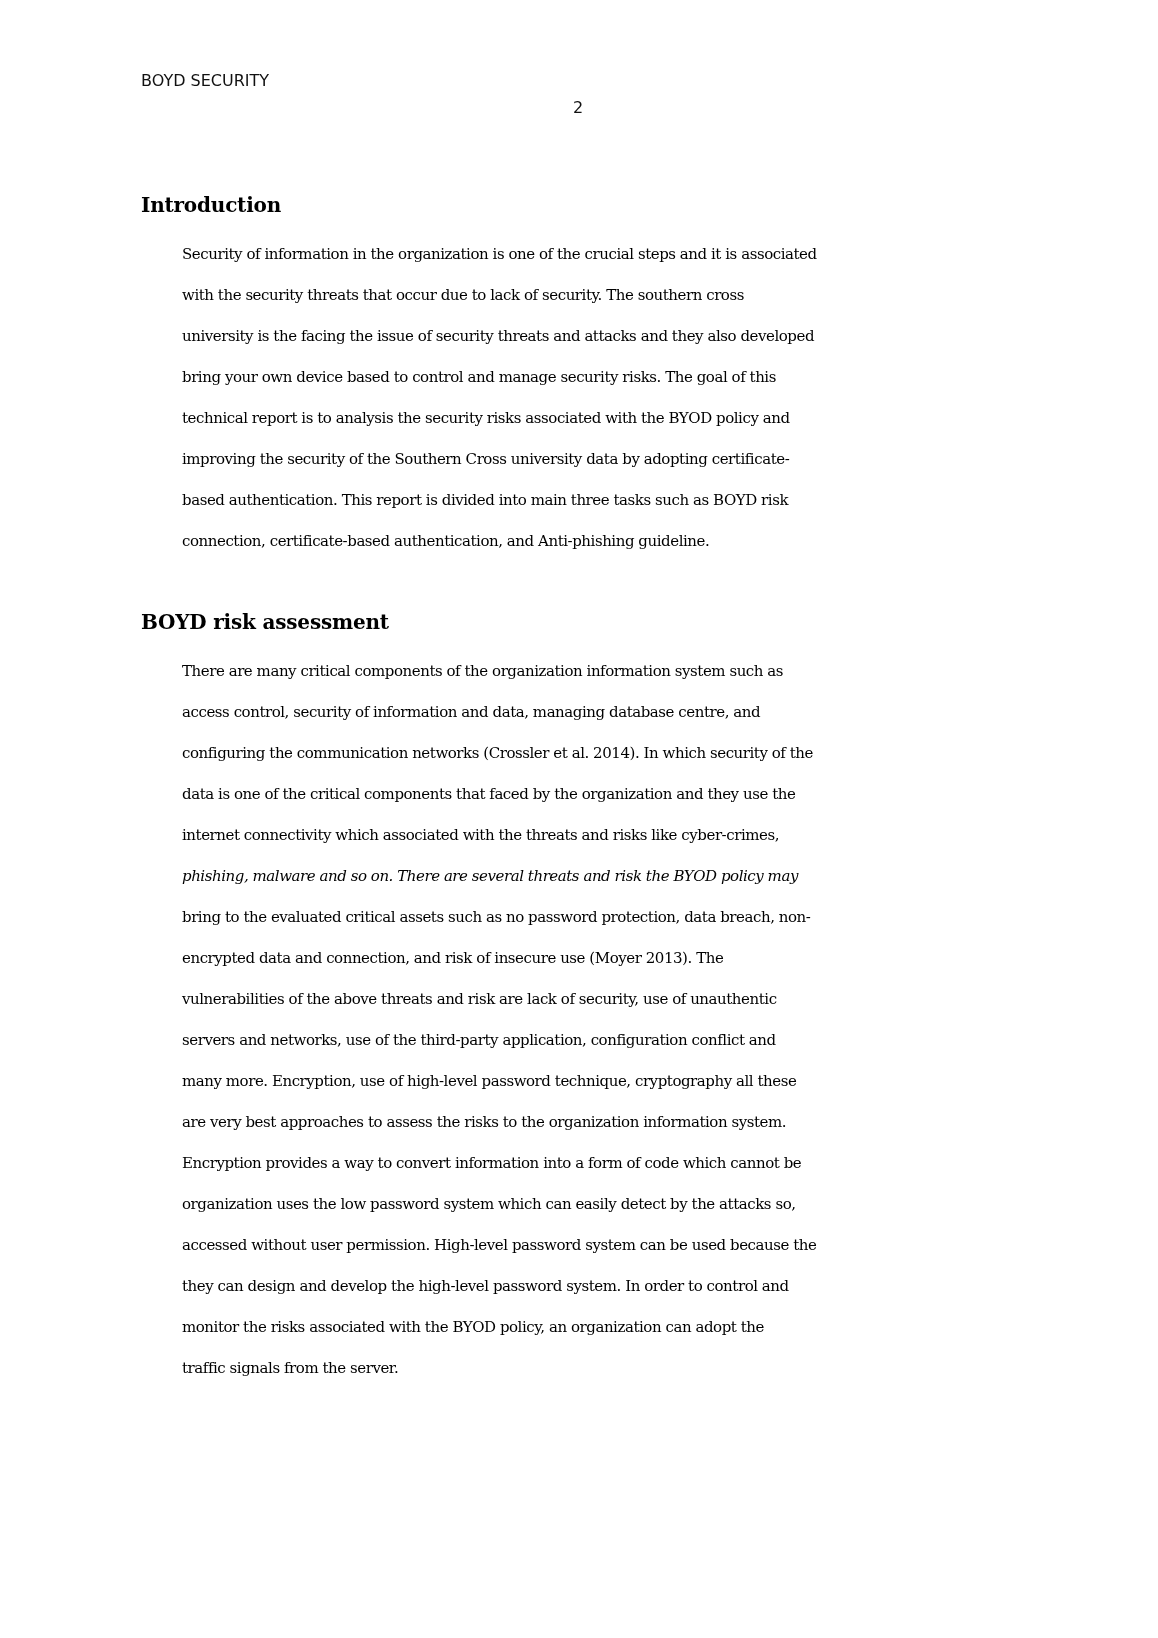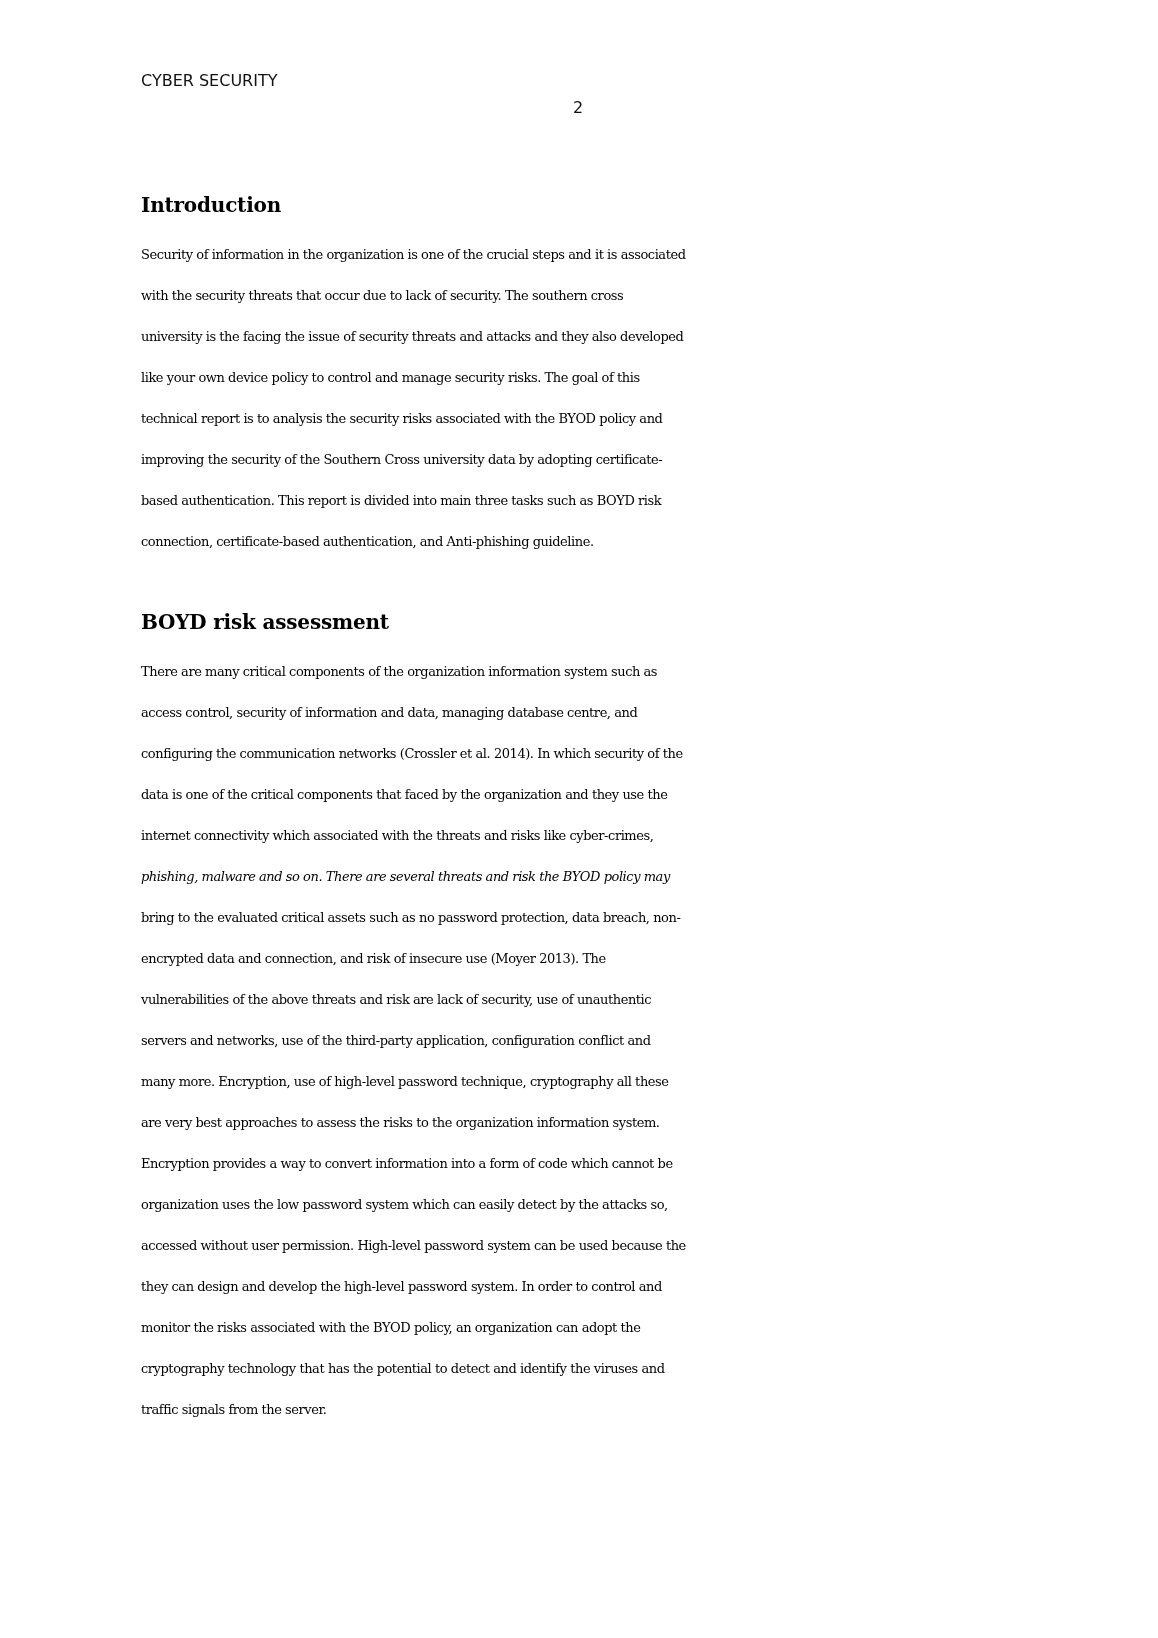--- a/index.html
+++ b/index.html
@@ -49,49 +49,50 @@
       font-family: "DejaVu Serif", serif;
       font-weight: bold;
       font-size: 20px;
       line-height: 24px;
       height: 24px;
       margin: 0 0 17px 0;
       letter-spacing: -0.2px;
     }
     .line {
       font-family: "DejaVu Serif", serif;
-      font-size: 13px;
+      font-size: 15px;
       line-height: 41px;
       height: 41px;
       text-align: justify;
       text-align-last: justify;
       white-space: nowrap;
       letter-spacing: -0.45px;
       word-spacing: 0px;
       overflow: visible;
+      margin-left: 41px;
     }
     .line.last {
       text-align-last: left;
     }
   </style>
 </head>
 <body>
 
 <div class="page">
 
-  <div class="running-head">CYBER SECURITY</div>
+  <div class="running-head">BOYD SECURITY</div>
   <div class="page-number">2</div>
 
   <div class="section section-1">
     <div class="heading">Introduction</div>
     <div class="paragraph">
       <div class="line" style="white-space: nowrap; display: block; word-spacing: 0px; text-align: left; text-align-last: left;">Security of information in the organization is one of the crucial steps and it is associated</div>
       <div class="line" style="white-space: nowrap; display: block; word-spacing: 0px; text-align: left; text-align-last: left;">with the security threats that occur due to lack of security. The southern cross</div>
       <div class="line" style="white-space: nowrap; display: block; word-spacing: 0px; text-align: left; text-align-last: left;">university is the facing the issue of security threats and attacks and they also developed</div>
-      <div class="line" style="white-space: nowrap; display: block; word-spacing: 0px; text-align: left; text-align-last: left;">like your own device policy to control and manage security risks. The goal of this</div>
+      <div class="line" style="white-space: nowrap; display: block; word-spacing: 0px; text-align: left; text-align-last: left;">bring your own device based to control and manage security risks. The goal of this</div>
       <div class="line" style="white-space: nowrap; display: block; word-spacing: 0px; text-align: left; text-align-last: left;">technical report is to analysis the security risks associated with the BYOD policy and</div>
       <div class="line" style="white-space: nowrap; display: block; word-spacing: 0px; text-align: left; text-align-last: left;">improving the security of the Southern Cross university data by adopting certificate-</div>
       <div class="line" style="white-space: nowrap; display: block; word-spacing: 0px; text-align: left; text-align-last: left;">based authentication. This report is divided into main three tasks such as BOYD risk</div>
       <div class="line last" style="white-space: nowrap; display: block; text-align: left; text-align-last: left;">connection, certificate-based authentication, and Anti-phishing guideline.</div>
     </div>
   </div>
 
   <div class="section section-2">
     <div class="heading">BOYD risk assessment</div>
     <div class="paragraph">
@@ -105,18 +106,17 @@
       <div class="line" style="white-space: nowrap; display: block; word-spacing: 0px; text-align: left; text-align-last: left;">encrypted data and connection, and risk of insecure use (Moyer 2013). The</div>
       <div class="line" style="white-space: nowrap; display: block; word-spacing: 0px; text-align: center; text-align-last: left;">vulnerabilities of the above threats and risk are lack of security, use of unauthentic</div>
       <div class="line" style="white-space: nowrap; display: block; word-spacing: 0px; text-align: left; text-align-last: left;">servers and networks, use of the third-party application, configuration conflict and</div>
       <div class="line" style="white-space: nowrap; display: block; word-spacing: 0px; text-align: left; text-align-last: left;">many more. Encryption, use of high-level password technique, cryptography all these</div>
       <div class="line" style="white-space: nowrap; display: block; word-spacing: 0px; text-align: left; text-align-last: left;">are very best approaches to assess the risks to the organization information system.</div>
       <div class="line" style="white-space: nowrap; display: block; word-spacing: 0px; text-align: right; text-align-last: left;">Encryption provides a way to convert information into a form of code which cannot be</div>
       <div class="line" style="white-space: nowrap; display: block; word-spacing: 0px; text-align: left; text-align-last: left;">organization uses the low password system which can easily detect by the attacks so,</div>
       <div class="line" style="white-space: nowrap; display: block; word-spacing: 0px; text-align: left; text-align-last: left;">accessed without user permission. High-level password system can be used because the</div>
       <div class="line" style="white-space: nowrap; display: block; word-spacing: 0px; text-align: left; text-align-last: left;">they can design and develop the high-level password system. In order to control and</div>
       <div class="line" style="white-space: nowrap; display: block; word-spacing: 0px; text-align: left; text-align-last: left;">monitor the risks associated with the BYOD policy, an organization can adopt the</div>
-      <div class="line" style="white-space: nowrap; display: block; word-spacing: 0px; text-align: left; text-align-last: left;">cryptography technology that has the potential to detect and identify the viruses and</div>
       <div class="line last" style="white-space: nowrap; display: block; text-align: left; text-align-last: left;">traffic signals from the server.</div>
     </div>
   </div>
 
 </div>
 
 </body></html>

